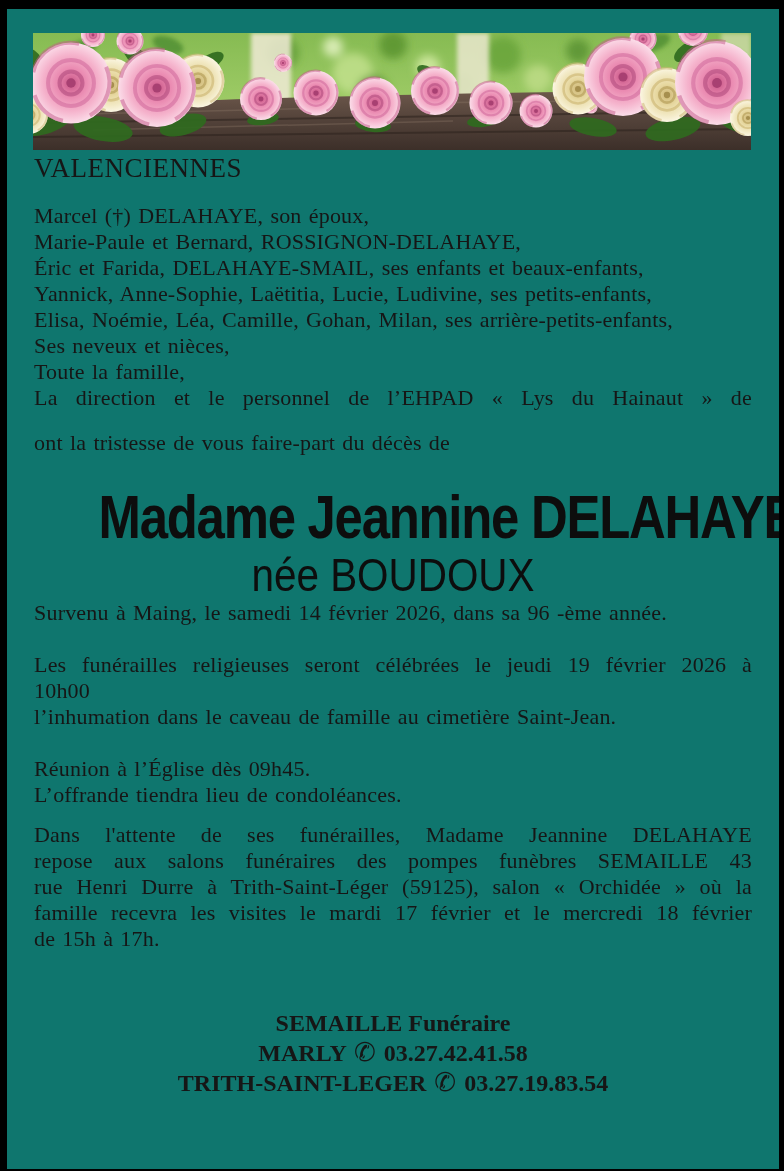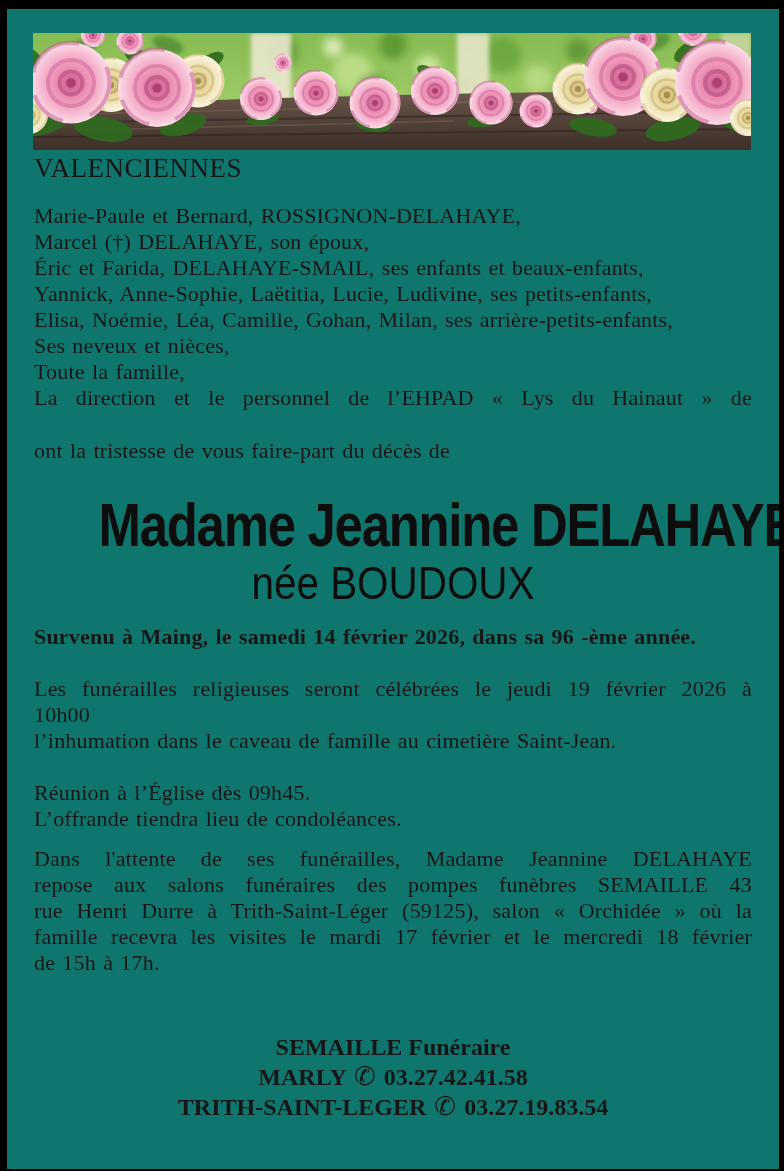--- a/index.html
+++ b/index.html
@@ -29,41 +29,41 @@
     font-size:22px; line-height:26px;
     letter-spacing:0.2px; word-spacing:1.5px;
     white-space:nowrap;
   }
   .ln.j {
     white-space:normal;
     text-align:justify;
     text-align-last:justify;
   }
   .family { margin-top:18px; }
-  .intro { margin-top:27px; }
+  .intro { margin-top:19px; }
   .name {
     margin-top:30px;
     font-family:"Liberation Sans", sans-serif;
     font-weight:bold;
     font-size:62px; line-height:62px;
     letter-spacing:-1.5px;
     text-align:center; white-space:nowrap;
     transform:scaleX(0.82); transform-origin:50% 50%;
     color:#0d0d0d;
   }
   .maiden {
     margin-top:2px;
     font-family:"Liberation Sans", sans-serif;
     font-weight:normal;
     font-size:47px; line-height:50px;
     text-align:center; white-space:nowrap;
     transform:scaleX(0.86); transform-origin:50% 50%;
     color:#0d0d0d;
   }
-  .survenu { margin-top:16px;font-weight:bold; }
+  .survenu { margin-top:0; }
   .funeral { margin-top:26px; }
   .reunion { margin-top:26px; }
   .mortuary { margin-top:14px; }
   .footer {
     margin-top:57px;
     text-align:center;
     font-weight:bold;
     font-size:24px; line-height:29px;
   }
   .phone-icon { font-weight:normal; font-size:26px; padding:0 2px; }
@@ -204,22 +204,22 @@
     <use href="#roseP" transform="translate(590,44) scale(1.3)"></use>
     <use href="#roseC" transform="translate(634,62) scale(0.9)"></use>
     <use href="#roseP" transform="translate(684,50) scale(1.4)"></use>
     <use href="#roseC" transform="translate(715,85) scale(0.6)"></use>
   </svg>
 
   <div class="city">VALENCIENNES</div>
 
   <div class="content">
     <div class="family">
+      <div class="ln">Marcel (†) DELAHAYE, son époux,</div>
       <div class="ln">Marie-Paule et Bernard, ROSSIGNON-DELAHAYE,</div>
-      <div class="ln">Marcel (†) DELAHAYE, son époux,</div>
       <div class="ln">Éric et Farida, DELAHAYE-SMAIL, ses enfants et beaux-enfants,</div>
       <div class="ln">Yannick, Anne-Sophie, Laëtitia, Lucie, Ludivine,  ses petits-enfants,</div>
       <div class="ln">Elisa, Noémie, Léa, Camille, Gohan, Milan, ses arrière-petits-enfants,</div>
       <div class="ln">Ses neveux et nièces,</div>
       <div class="ln">Toute la famille,</div>
       <div class="ln j">La direction et le personnel de l’EHPAD « Lys du Hainaut » de</div>
     </div>
 
     <div class="ln intro">ont la tristesse de vous faire-part du décès de</div>
 

